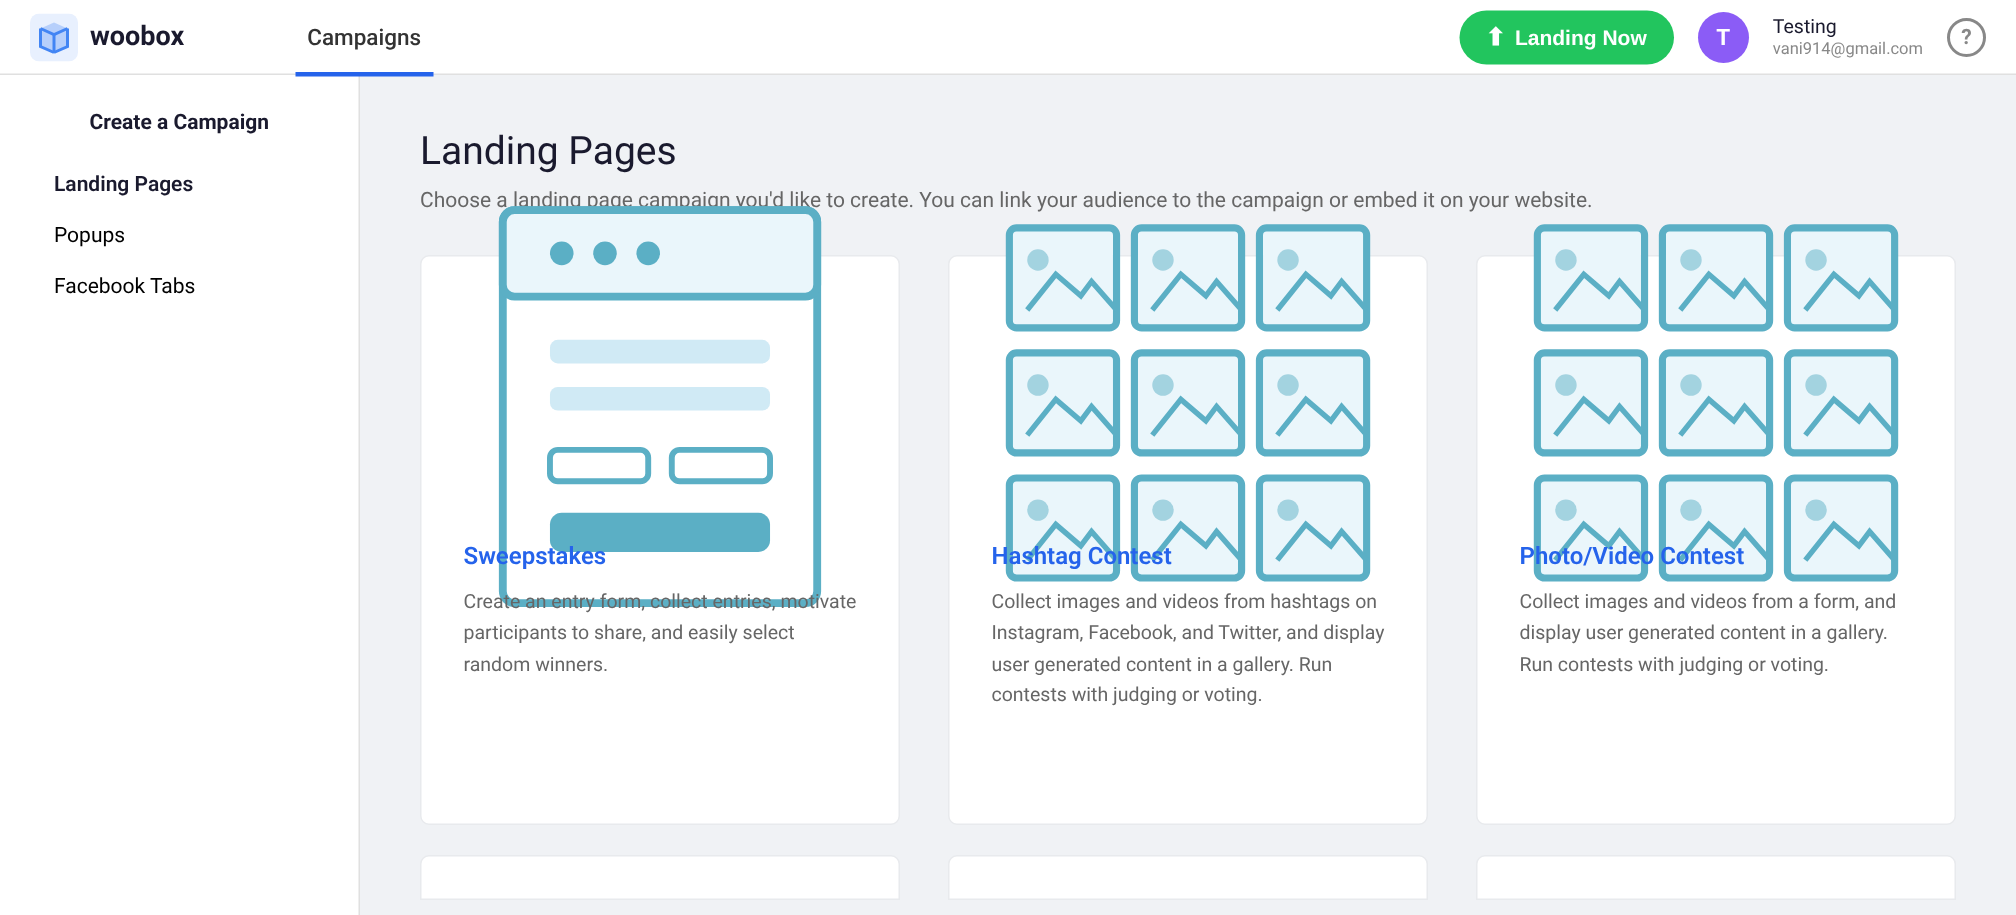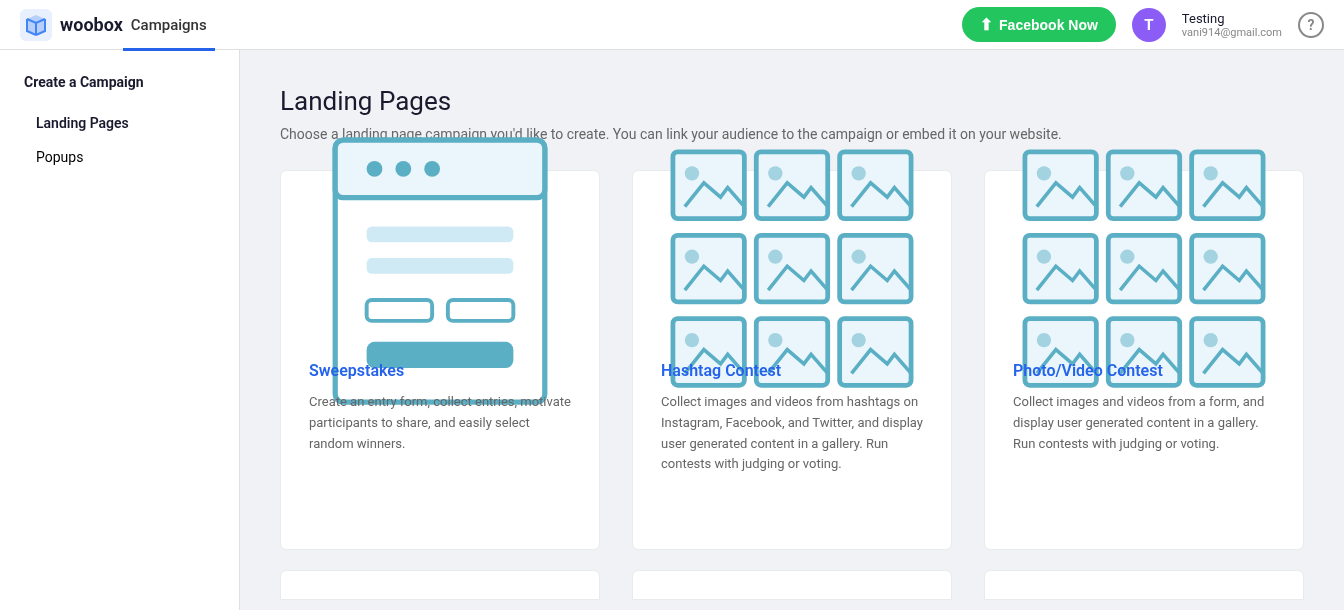--- a/index.html
+++ b/index.html
@@ -14,37 +14,39 @@
       padding: 0 20px;
       border-bottom: 1px solid #e0e0e0;
       position: fixed;
       top: 0; left: 0; right: 0;
       z-index: 100;
     }
     .logo-area {
       display: flex;
       align-items: center;
       gap: 8px;
+      margin-right: 30px;
     }
     .logo-icon {
       width: 32px;
       height: 32px;
     }
     .logo-text {
       font-size: 18px;
       font-weight: 700;
       color: #1a1a2e;
     }
     .nav-item {
       font-size: 15px;
       color: #333;
       padding: 14px 8px;
       cursor: pointer;
       border-bottom: 3px solid #2563eb;
       font-weight: 500;
+      margin-left: 44px;
     }
     .header-right {
       margin-left: auto;
       display: flex;
       align-items: center;
       gap: 16px;
     }
     .upgrade-btn {
       background: #22c55e;
       color: #fff;
@@ -114,20 +116,21 @@
       background: #fff;
       border-right: 1px solid #e0e0e0;
       padding: 24px 0;
       flex-shrink: 0;
     }
     .sidebar-heading {
       font-size: 14px;
       font-weight: 700;
       color: #1a1a2e;
       padding: 0 24px 16px;
+      text-align: center;
     }
     .sidebar-item {
       padding: 9px 24px 9px 36px;
       font-size: 14px;
       color: #000000;
       cursor: pointer;
     }
     .sidebar-item.active {
       color: #1a1a2e;
       font-weight: 600;
@@ -209,37 +212,38 @@
     <span class="logo-text">woobox</span>
   </div>
 
   <nav>
     <span class="nav-item">Campaigns</span>
   </nav>
 
   <div class="header-right">
     <button class="upgrade-btn">
       <span class="up-icon">⬆</span>
-      <span>Facebook Now</span>
+      <span>Landing Now</span>
     </button>
     <div class="user-avatar">T</div>
     <div class="user-info">
       <span class="user-name">Testing</span>
       <span class="user-email">vani914@gmail.com</span>
     </div>
     <div class="help-icon">?</div>
   </div>
 </header>
 
 <div class="layout">
 
   <aside class="sidebar">
     <div class="sidebar-heading">Create a Campaign</div>
     <div class="sidebar-item active">Landing Pages</div>
     <div class="sidebar-item">Popups</div>
+    <div class="sidebar-item">Facebook Tabs</div>
   </aside>
 
   <main class="main">
     <h1 class="page-title">Landing Pages</h1>
     <p class="page-subtitle">Choose a landing page campaign you'd like to create. You can link your audience to the campaign or embed it on your website.</p>
 
     <div class="cards-grid">
 
       <div class="card">
         <div class="card-icon-area">

